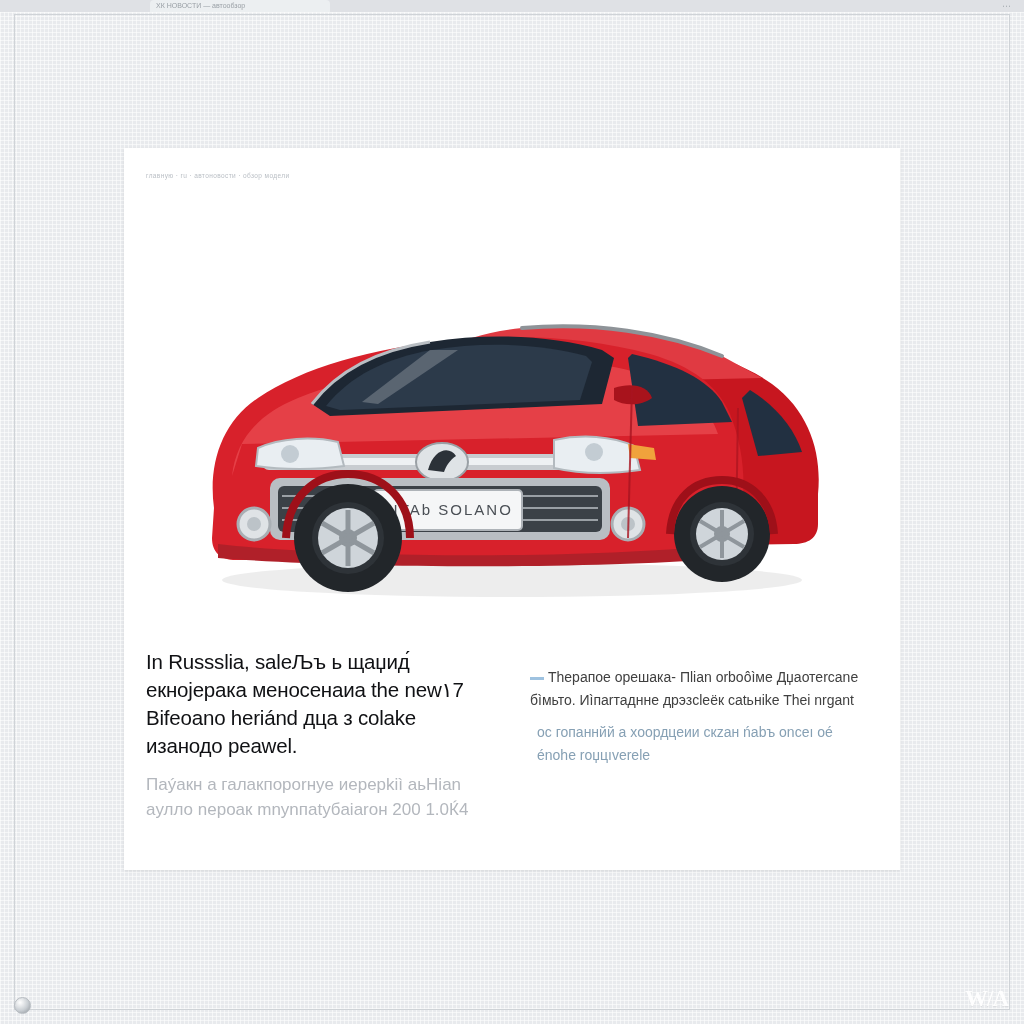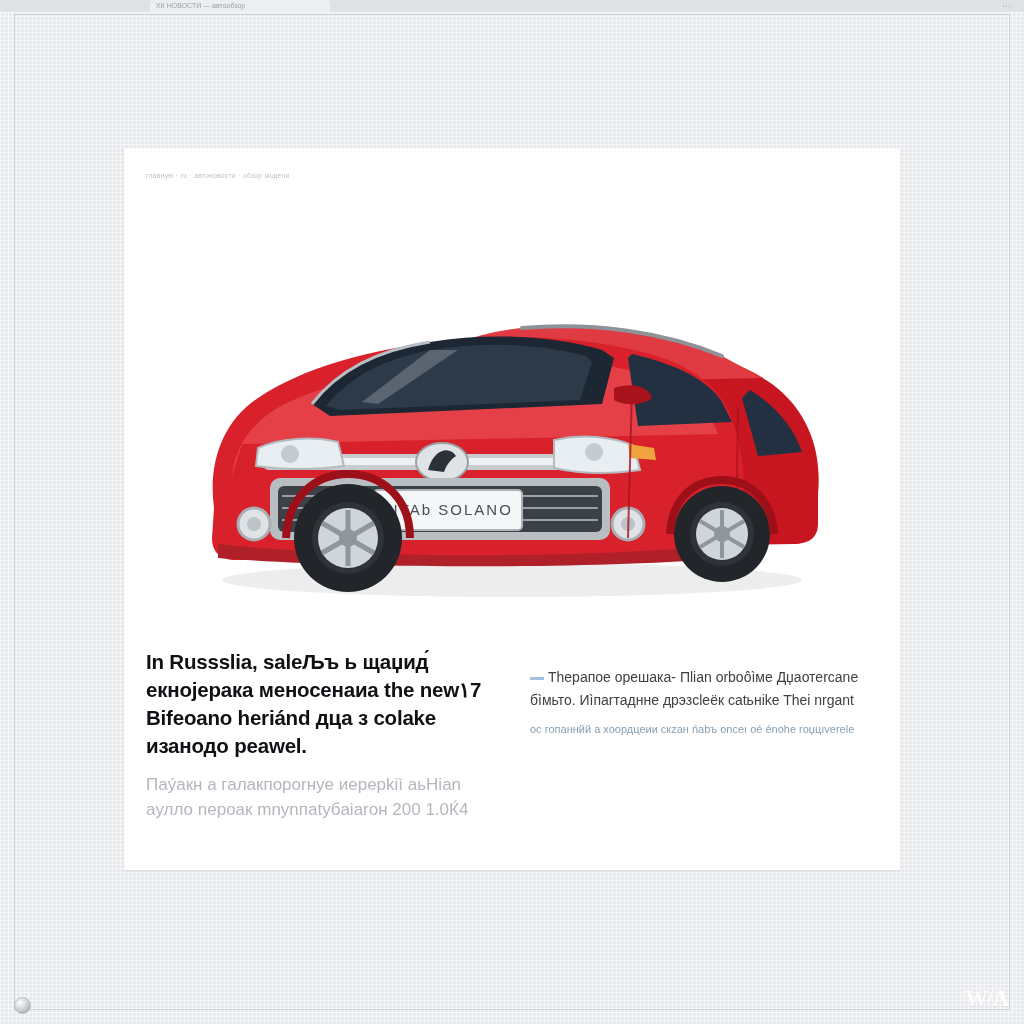--- a/index.html
+++ b/index.html
@@ -112,42 +112,42 @@
     display: flex;
     gap: 36px;
     padding: 0 22px 0 22px;
     box-sizing: border-box;
   }
   .col { flex: 1; }
 
   .headline {
     font-size: 20.5px;
     line-height: 1.36;
-    font-weight: bold;
+    font-weight: normal;
     color: #101114;
     letter-spacing: -0.2px;
     margin: 0 0 12px 0;
   }
   .body-text {
     font-size: 17px;
     line-height: 1.52;
     color: #b3b7bd;
     margin: 0;
   }
   .rcol-lead {
     font-size: 14px;
     line-height: 1.62;
     color: #404040;
     margin: 18px 0 10px 0;
   }
   .rcol-body {
-    font-size: 11px;
+    font-size: 14px;
     line-height: 1.6;
     color: #86a0b4;
-    margin: 0;
+    margin: 7px;
   }
   .rcol-marker {
     display: inline-block;
     width: 14px;
     height: 3px;
     background: #9ec2e0;
     vertical-align: middle;
     margin-right: 4px;
   }
 

